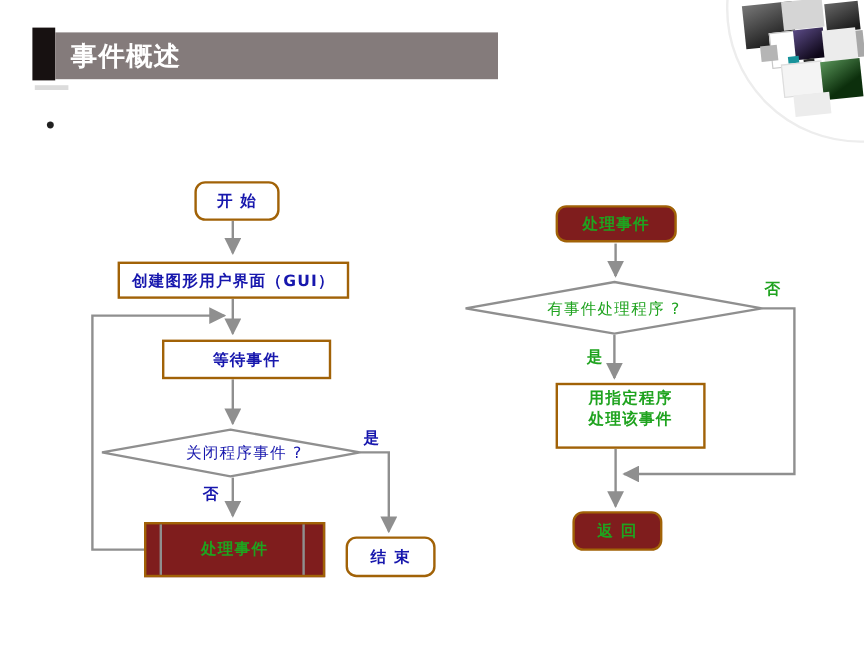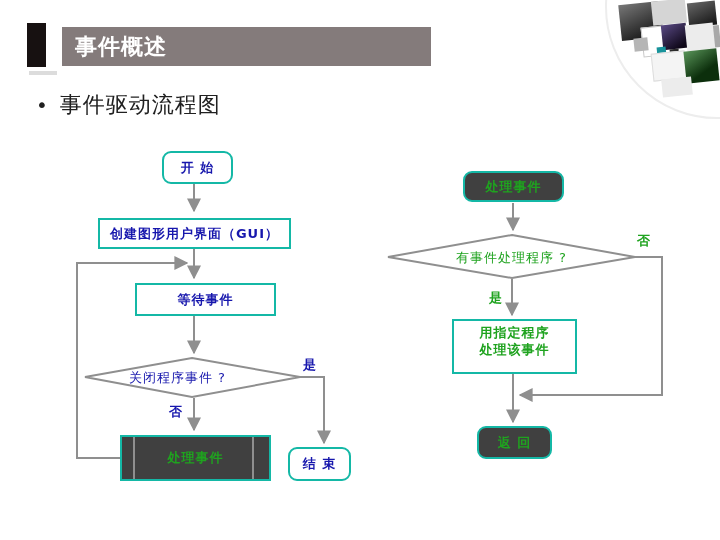--- a/index.html
+++ b/index.html
@@ -4,44 +4,44 @@
 <style>
   html,body{margin:0;padding:0;}
   body{
     width:720px;height:540px;position:relative;background:#ffffff;
     font-family:"DejaVu Sans","Liberation Sans",sans-serif;
     overflow:hidden;
   }
   
   .title-accent{position:absolute;left:27px;top:23px;width:19px;height:44px;background:#171111;}
   .title-bar{position:absolute;left:46px;top:27px;width:369px;height:39px;background:#847b7b;
-    display:flex;align-items:center;margin-left:16px;}
+    display:flex;align-items:center;}
   .title-text{color:#ffffff;font-size:22px;font-weight:bold;padding-left:13px;letter-spacing:1px;}
   .title-underline{position:absolute;left:29px;top:71px;width:28px;height:4px;background:#dcdcdc;}
   .bullet-row{position:absolute;left:36px;top:90px;display:flex;align-items:flex-start;}
   .bullet-glyph{font-size:20px;color:#202020;line-height:30px;margin-right:12px;}
   .bullet-text{font-size:22px;color:#202020;line-height:30px;letter-spacing:1px;}
 
   
   .deco{position:absolute;left:600px;top:0;width:120px;height:118px;pointer-events:none;}
   .deco .arc{position:absolute;left:5px;top:-105px;width:220px;height:220px;border:2px solid #ededed;border-radius:50%;}
   .dsq{position:absolute;transform:rotate(-6deg);}
 
   
   .flow-svg{position:absolute;left:0;top:0;z-index:1;}
-  .node{position:absolute;z-index:2;box-sizing:border-box;border:2px solid #14b8a6;background:#ffffff;
+  .node{position:absolute;z-index:2;box-sizing:border-box;border:2px solid #a16207;background:#ffffff;
     display:flex;align-items:center;justify-content:center;font-weight:bold;font-size:13px;letter-spacing:1px;}
   .rounded{border-radius:9px;}
-  .fill-gray{background:#404040;}
+  .fill-gray{background:#7f1d1d;}
   .blue{color:#1717ad;}
   .green{color:#1fa31f;}
   .dlabel{position:absolute;z-index:3;font-weight:normal;font-size:13px;text-align:center;letter-spacing:1px;}
   .yn{position:absolute;z-index:3;font-weight:bold;font-size:13px;letter-spacing:0;}
   .predef-line{position:absolute;top:0;bottom:0;width:2px;background:#8f8f8f;}
-  .two-line{flex-direction:column;justify-content:flex-start;padding-top:3px;line-height:17px;}
+  .two-line{flex-direction:column;justify-content:flex-start;padding-top:3px;line-height:17px;margin-left:11px;}
 </style>
 </head>
 <body>
 
 <div class="deco">
   <div class="arc"></div>
   <div class="dsq" style="left:20px;top:3px;width:42px;height:36px;background:linear-gradient(160deg,#777 0%,#151515 90%);"></div>
   <div class="dsq" style="left:52px;top:0;width:34px;height:24px;background:#d5d5d5;"></div>
   <div class="dsq" style="left:88px;top:2px;width:28px;height:24px;background:linear-gradient(160deg,#666 0%,#1a1a1a 90%);"></div>
   <div class="dsq" style="left:42px;top:26px;width:30px;height:28px;background:#ffffff;border:1px solid #c8c8c8;"></div>
@@ -57,21 +57,20 @@
 </div>
 
 <div class="title-accent"></div>
 <div class="title-bar">
   <span class="title-text">事件概述</span>
 </div>
 <div class="title-underline"></div>
 
 <div class="bullet-row">
   <span class="bullet-glyph">•</span>
-  <span class="bullet-text">事件驱动流程图</span>
 </div>
 
 <svg class="flow-svg" width="720" height="540">
   <defs>
     <marker id="arrow" viewBox="0 0 10 10" refX="9" refY="5" markerWidth="7" markerHeight="7" orient="auto-start-reverse">
       <path d="M0,0 L10,5 L0,10 z" fill="#8f8f8f"></path>
     </marker>
   </defs>
   <g stroke="#8f8f8f" stroke-width="2" fill="none">
     <path d="M194,184 L194,211" marker-end="url(#arrow)"></path>
@@ -101,27 +100,27 @@
 
 <div class="yn green" style="left:637px;top:232px;">否</div>
 
 <div class="yn green" style="left:489px;top:289px;">是</div>
 
 <div class="node two-line green" style="left:452px;top:319px;width:125px;height:55px;">
   <span>用指定程序</span>
   <span>处理该事件</span>
 </div>
 
-<div class="dlabel blue" style="left:70px;top:369px;width:215px;">关闭程序事件 ?</div>
+<div class="dlabel blue" style="left:96px;top:369px;width:215px;">关闭程序事件 ?</div>
 
 <div class="yn blue" style="left:303px;top:356px;">是</div>
 
 <div class="yn blue" style="left:169px;top:403px;">否</div>
 
 <div class="node fill-gray green" style="left:120px;top:435px;width:151px;height:46px;">
   <div class="predef-line" style="left:11px;"></div>
   <div class="predef-line" style="right:15px;"></div>
   <span>处理事件</span>
 </div>
 
-<div class="node rounded blue" style="left:288px;top:447px;width:63px;height:34px;text-align:right;">结 束</div>
+<div class="node rounded blue" style="left:288px;top:447px;width:75px;height:34px;text-align:right;">结 束</div>
 
 <div class="node rounded fill-gray green" style="left:477px;top:426px;width:75px;height:33px;">返 回</div>
 
 </body></html>

